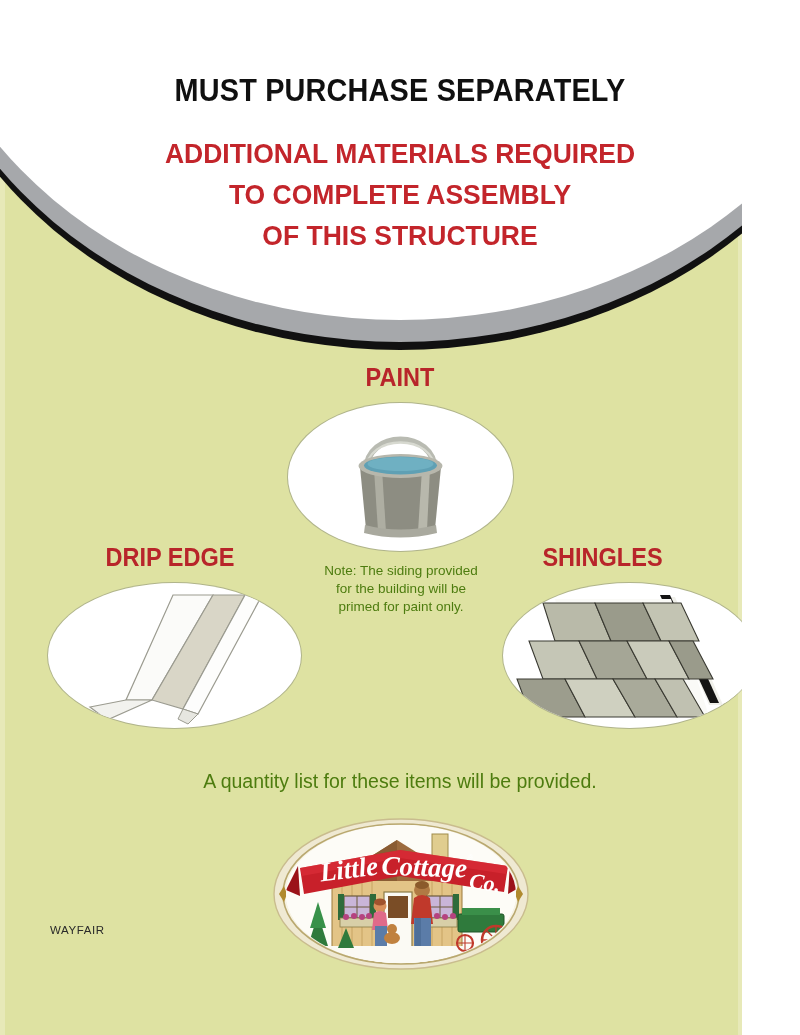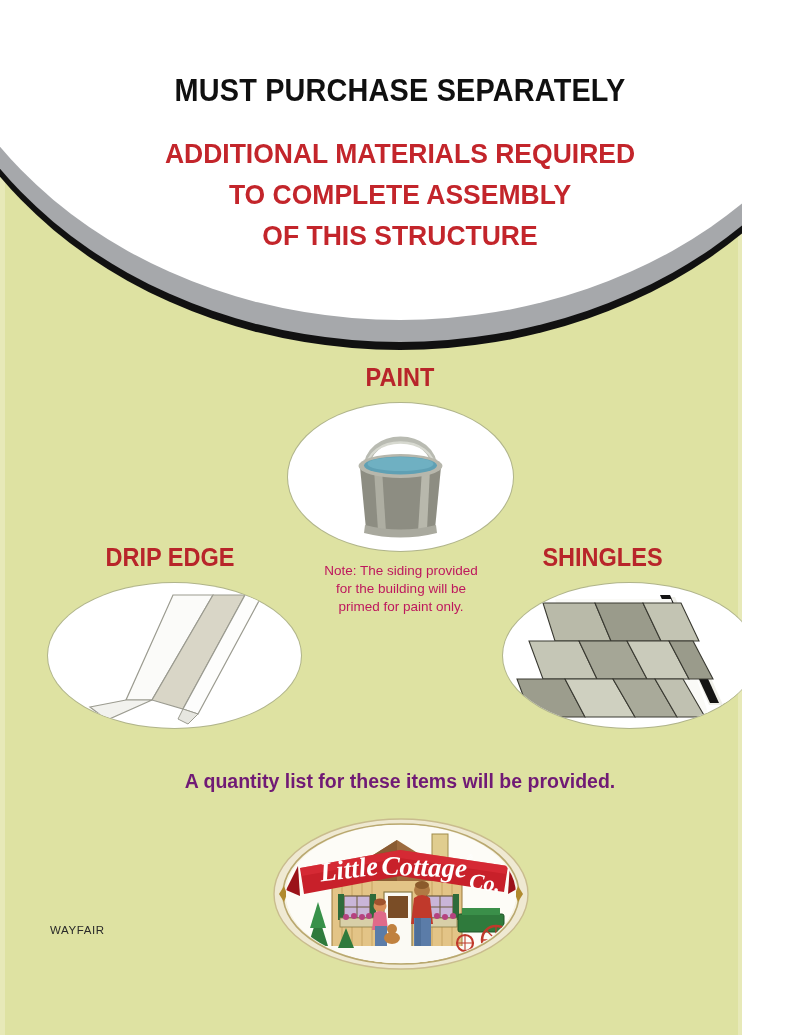--- a/index.html
+++ b/index.html
@@ -74,34 +74,33 @@
     border-radius:50%;
     box-shadow:0 0 0 1px rgba(120,125,110,.45);
     overflow:hidden;
   }
   
   #paint-label{left:275px;top:363px;width:250px;}
   #paint-oval{left:288px;top:403px;width:225px;height:148px;}
   .note{
     position:absolute;left:315px;top:562px;width:172px;
     text-align:center;font-size:13.5px;line-height:18px;
-    color:#be185d;font-family:"Liberation Sans", sans-serif;
+    color:#4d7c0f;font-family:"Liberation Sans", sans-serif;
   }
   
   #drip-label{left:45px;top:543px;width:250px;}
   #drip-oval{left:48px;top:583px;width:253px;height:145px;}
   
   #shing-label{left:450px;top:543px;width:305px;}
   #shing-oval{left:503px;top:583px;width:253px;height:145px;}
   
   .bottom-note{
     position:absolute;left:0;top:770px;width:800px;
-    text-align:center;font-size:19.5px;color:#701a75;
-    font-family:"Liberation Sans", sans-serif;
-    font-weight:bold;
+    text-align:center;font-size:19.5px;color:#4d7c0f;
+    font-family:"Liberation Sans", sans-serif;
   }
   
   .logo{
     position:absolute;left:272px;top:818px;width:258px;height:152px;
   }
   .wayfair{
     position:absolute;left:50px;top:924px;
     font-size:11.5px;color:#2a2a2a;letter-spacing:.6px;
     font-family:"Liberation Sans", sans-serif;
   }

